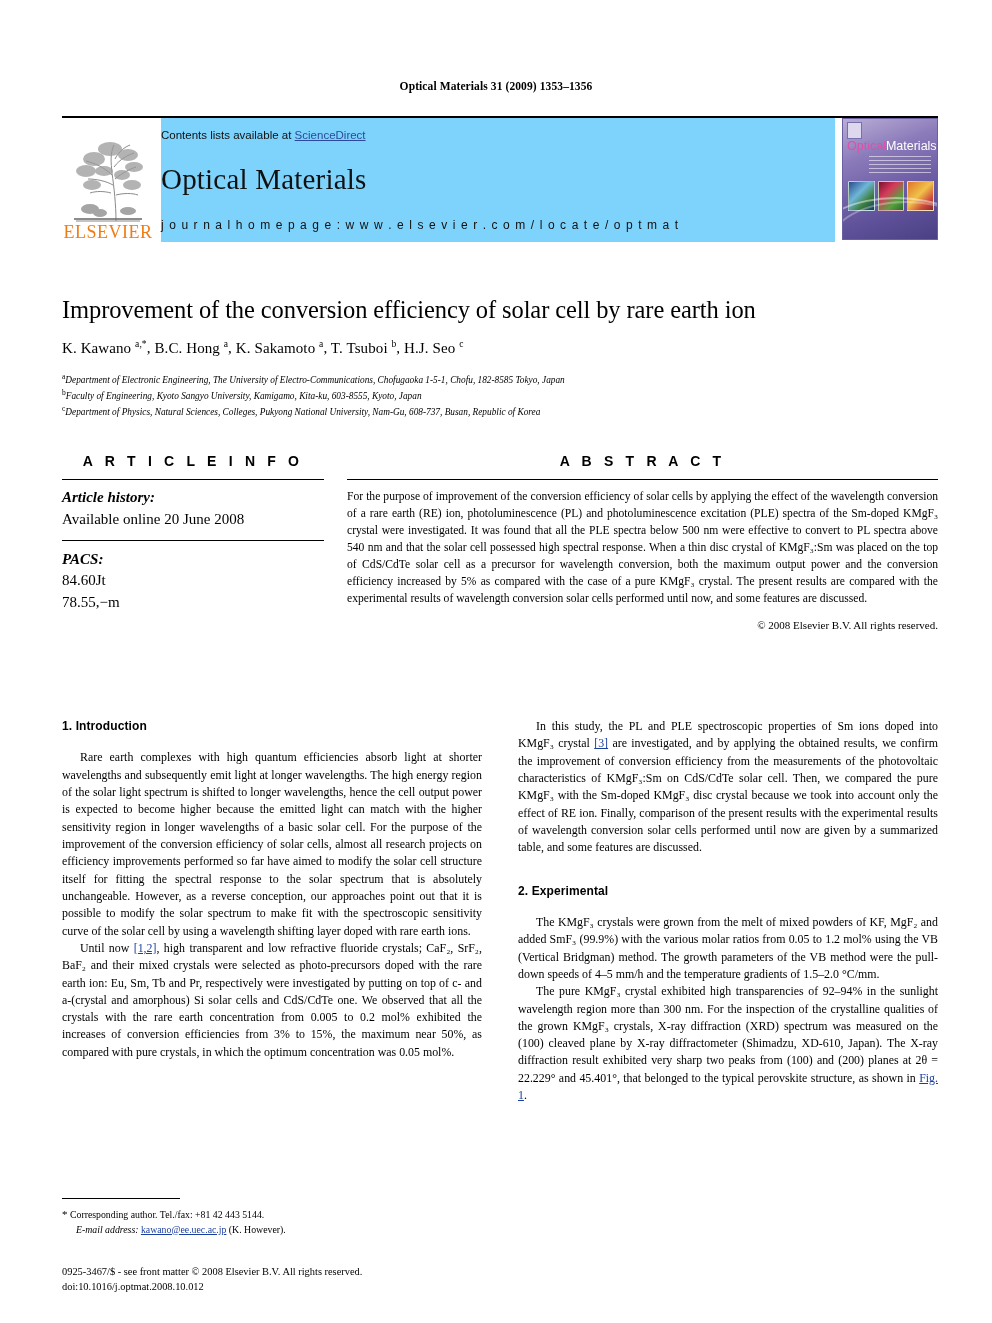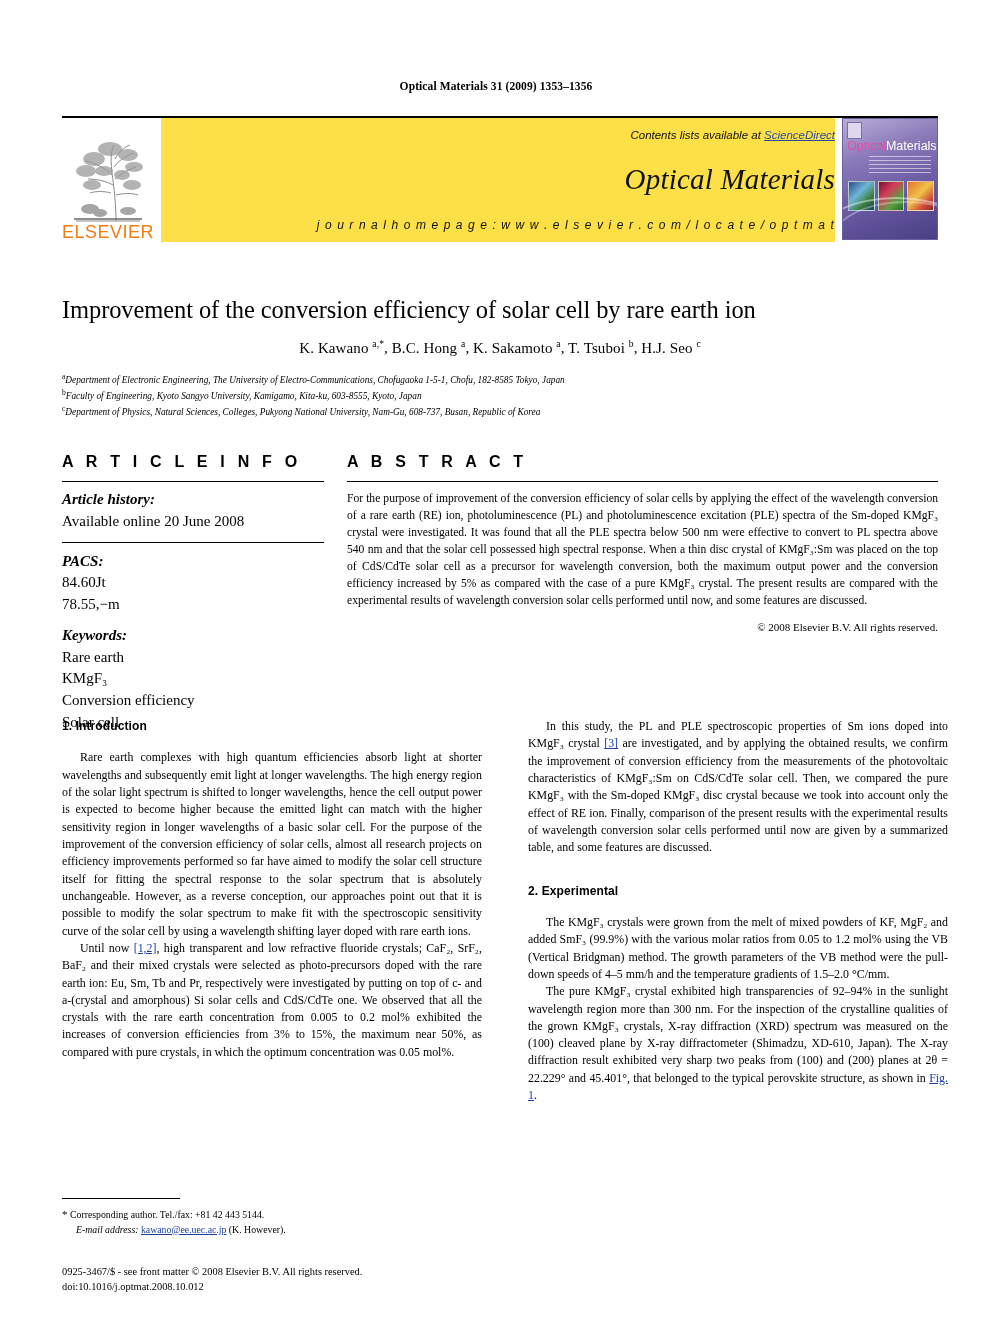--- a/index.html
+++ b/index.html
@@ -53,40 +53,39 @@
     width: 92px;
     flex: 0 0 92px;
     display: flex;
     flex-direction: column;
     align-items: center;
     justify-content: flex-end;
     padding-top: 4px;
   }
   .tree-svg { display: block; }
   .elsevier-word {
-    font-family: Liberation Sans, sans-serif;
+    font-family: Liberation Serif, serif;
     font-size: 18px;
     letter-spacing: 0.5px;
     color: #f07d14;
     line-height: 1;
     padding-bottom: 1px;
   }
 
   .journal-band {
     flex: 1 1 auto;
-    background: #fde047;
+    background: #7dd3fc;
     margin-left: 7px;
     margin-right: 7px;
     display: flex;
     flex-direction: column;
-    align-items: flex-end;
+    align-items: flex-start;
     justify-content: space-between;
     padding: 11px 0 10px 0;
     box-sizing: border-box;
-    font-style: italic;
   }
   .contents-line {
     font-family: "Liberation Sans", sans-serif;
     font-size: 11.5px;
     color: #111;
   }
   .sciencedirect {
     color: #2a4b9b;
   }
   .journal-title {
@@ -184,21 +183,20 @@
     font-weight: normal;
     line-height: 1.18;
     margin: 0 0 14px 0;
     letter-spacing: -.1px;
   }
   .authors {
     font-family: "Liberation Serif", serif;
     font-size: 15px;
     margin: 0 0 14px 0;
     letter-spacing: .1px;
-    text-align: center;
   }
   .authors sup { font-size: 9.5px; }
   .affils {
     font-family: "Liberation Serif", serif;
     font-style: italic;
     font-size: 9.3px;
     line-height: 1.52;
   }
   .affils .aff { display: block; }
   .affils sup { font-style: normal; font-size: 7.5px; }
@@ -214,24 +212,25 @@
   .col-info {
     width: 262px;
     flex: 0 0 262px;
   }
   .col-abs {
     flex: 1 1 auto;
     margin-left: 23px;
   }
   .sec-head {
     font-family: "Liberation Sans", sans-serif;
-    font-size: 16px;
+    font-size: 14px;
     font-weight: bold;
     letter-spacing: 4.2px;
     margin-bottom: 10px;
+    text-align: center;
   }
   .rule { border-top: 1.6px solid #000; }
   .info-body {
     font-family: "Liberation Serif", serif;
     font-size: 15px;
     line-height: 1.45;
     padding-top: 7px;
   }
   .info-body .ital { font-style: italic; font-weight: bold; }
   .info-grp { margin-bottom: 9px; }
@@ -249,21 +248,20 @@
     font-size: 11px;
   }
 
   
   .main-cols {
     position: absolute;
     left: 62px;
     top: 706px;
     width: 876px;
     display: flex;
-    gap: 10px;
   }
   .mcol {
     width: 420px;
     flex: 0 0 420px;
     font-family: "Liberation Serif", serif;
     font-size: 11.9px;
     line-height: 1.455;
     text-align: justify;
   }
   .mcol.right { margin-left: 36px; }
@@ -403,27 +401,20 @@
         <div class="info-grp">
           <div class="ital">Article history:</div>
           <div>Available online 20 June 2008</div>
         </div>
         <div class="rule-thin"></div>
         <div class="info-grp" style="padding-top:8px">
           <div class="ital">PACS:</div>
           <div>84.60Jt</div>
           <div>78.55,−m</div>
         </div>
-        <div class="info-grp">
-          <div class="ital">Keywords:</div>
-          <div>Rare earth</div>
-          <div>KMgF₃</div>
-          <div>Conversion efficiency</div>
-          <div>Solar cell</div>
-        </div>
       </div>
     </div>
 
     <div class="col-abs">
       <div class="sec-head">A B S T R A C T</div>
       <div class="rule"></div>
       <div class="abs-body">For the purpose of improvement of the conversion efficiency of solar cells by applying the effect of the wavelength conversion of a rare earth (RE) ion, photoluminescence (PL) and photoluminescence excitation (PLE) spectra of the Sm-doped KMgF₃ crystal were investigated. It was found that all the PLE spectra below 500 nm were effective to convert to PL spectra above 540 nm and that the solar cell possessed high spectral response. When a thin disc crystal of KMgF₃:Sm was placed on the top of CdS/CdTe solar cell as a precursor for wavelength conversion, both the maximum output power and the conversion efficiency increased by 5% as compared with the case of a pure KMgF₃ crystal. The present results are compared with the experimental results of wavelength conversion solar cells performed until now, and some features are discussed.</div>
       <div class="copyright">© 2008 Elsevier B.V. All rights reserved.</div>
     </div>
 

